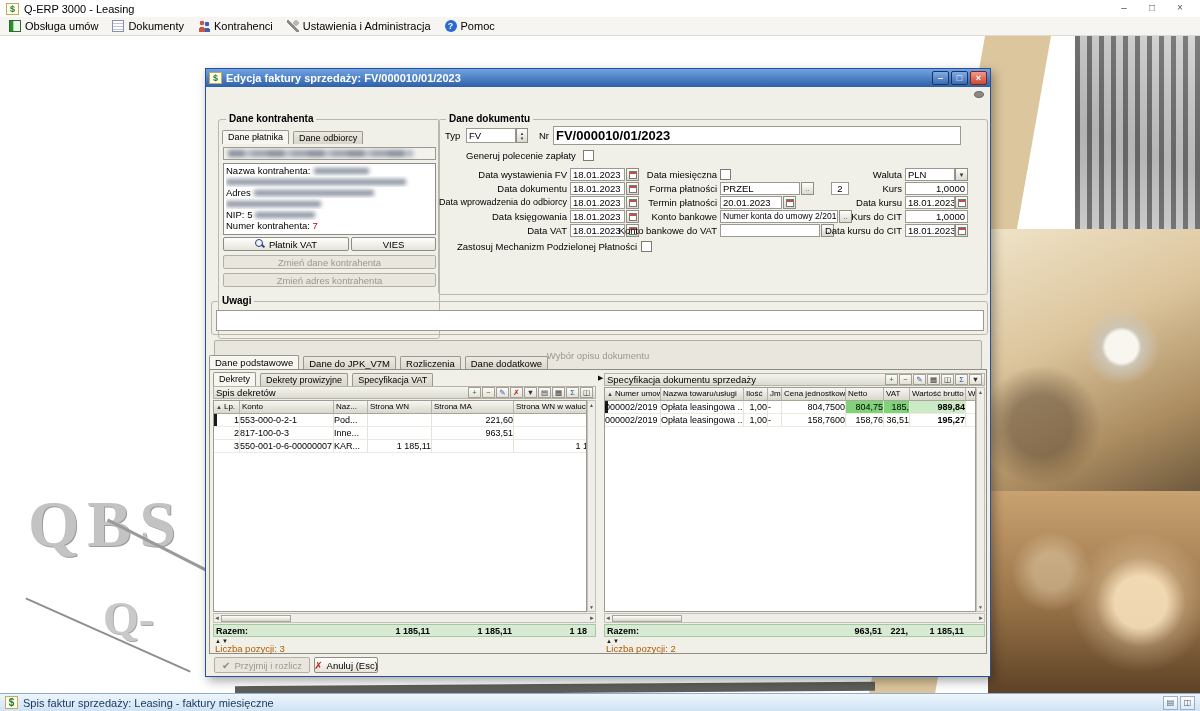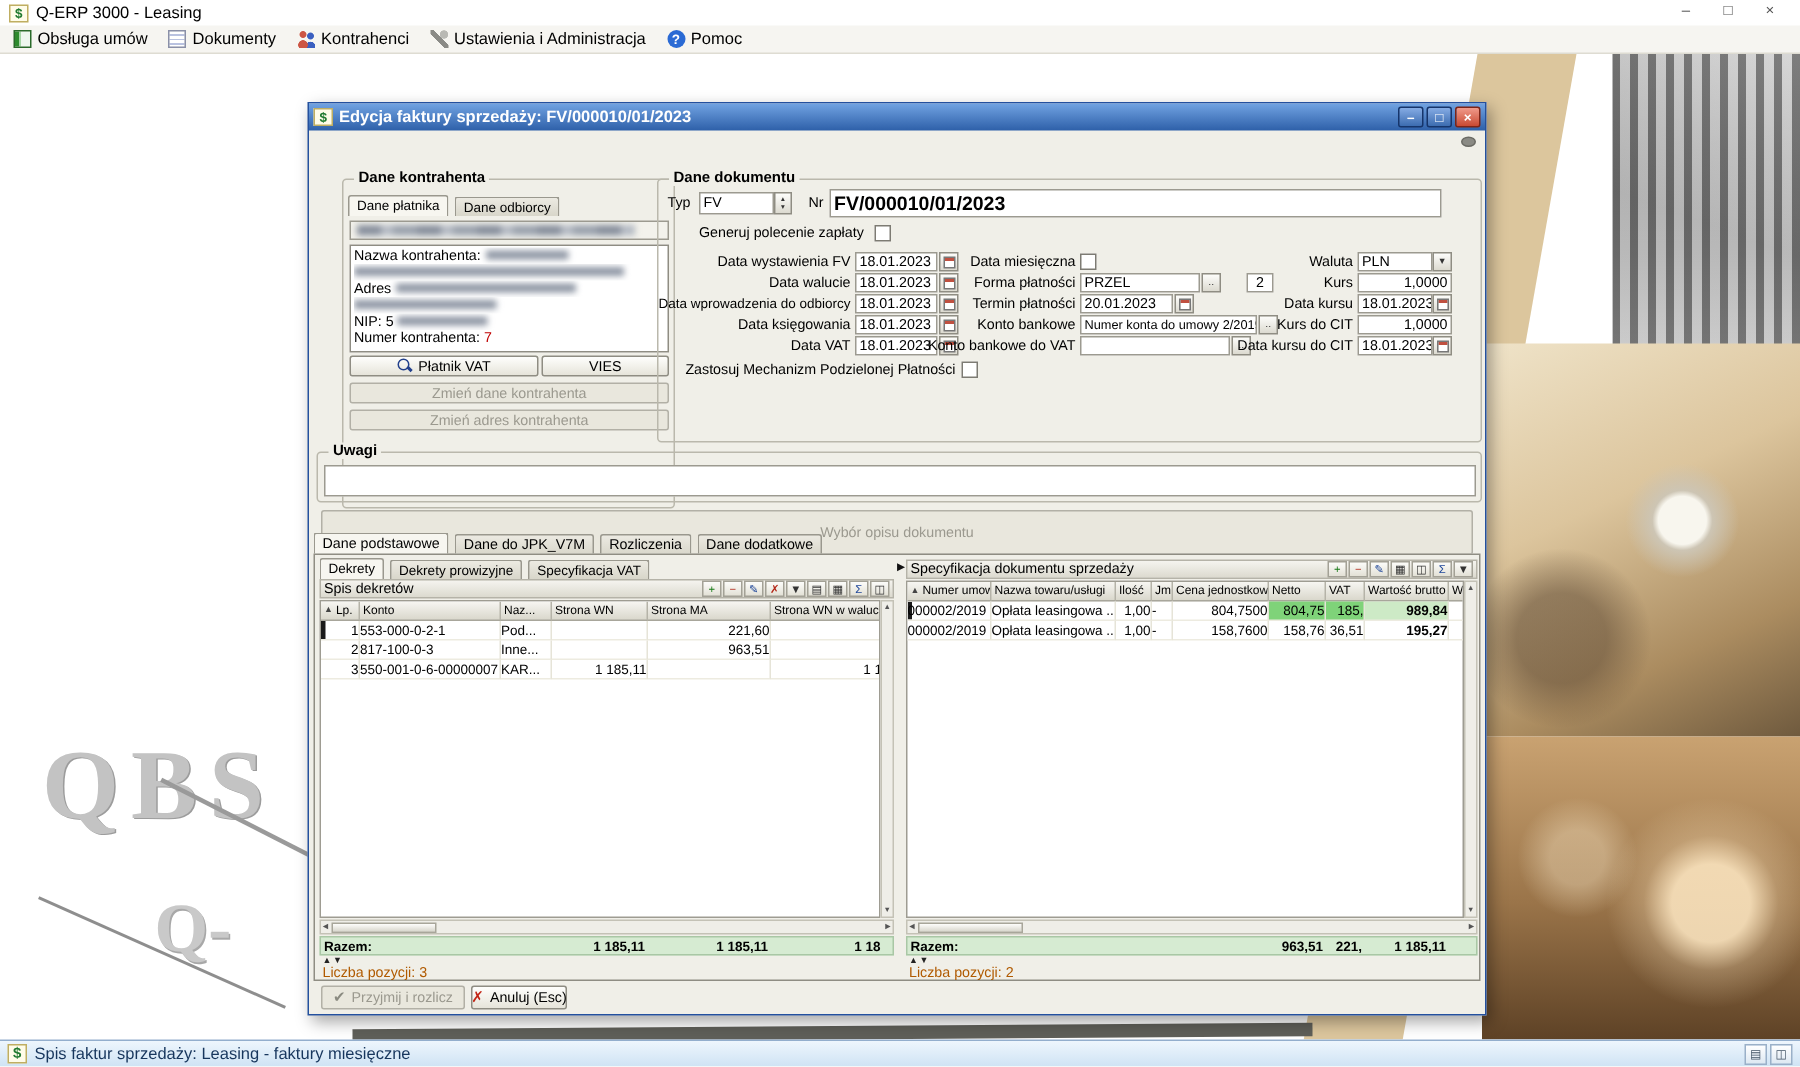--- a/index.html
+++ b/index.html
@@ -153,21 +153,21 @@
       <span class="dico">$</span>
       <span>Edycja faktury sprzedaży: FV/000010/01/2023</span>
       <span class="dctls">
         <span class="dctl">–</span>
         <span class="dctl">□</span>
         <span class="dctl close">×</span>
       </span>
     </div>
     <div class="eye"></div>
 
-    <div class="grp" style="left:22px;top:50px;width:222px;height:220px">
+    <div class="grp" style="left:12px;top:50px;width:222px;height:220px">
       <span class="grp-l">Dane kontrahenta</span>
       <div style="position:absolute;left:3px;top:10px">
         <span class="tb act">Dane płatnika</span>
         <span class="tb">Dane odbiorcy</span>
       </div>
       <div class="fld" style="left:4px;top:27px;width:213px;background:#f3f2ec">
           <div class="bfi" style="width:185px"></div>
         </div>
       <div style="position:absolute;left:4px;top:43px;width:213px;height:72px;background:#fff;border:1px solid #8f8d83;padding:1px 2px">
         <div class="infoline"><span class="bld">Nazwa kontrahenta:</span><span class="bb" style="width:55px"></span></div>
@@ -205,21 +205,21 @@
 
       <span class="lbl" style="left:27px;top:29px">Generuj polecenie zapłaty</span>
       <span class="chk" style="left:144px;top:30px"></span>
 
       <span class="lbl r" style="left:0;top:48px;width:128px">Data wystawienia FV</span>
       <div class="fld" style="left:131px;top:48px;width:55px">18.01.2023</div>
       <div class="calb" style="left:187px;top:48px">
           <span class="cal-ic"></span>
         </div>
 
-      <span class="lbl r" style="left:0;top:62px;width:128px">Data walucie</span>
+      <span class="lbl r" style="left:0;top:62px;width:128px">Data dokumentu</span>
       <div class="fld" style="left:131px;top:62px;width:55px">18.01.2023</div>
       <div class="calb" style="left:187px;top:62px">
           <span class="cal-ic"></span>
         </div>
 
       <span class="lbl r sm" style="left:0;top:76px;width:128px">Data wprowadzenia do odbiorcy</span>
       <div class="fld" style="left:131px;top:76px;width:55px">18.01.2023</div>
       <div class="calb" style="left:187px;top:76px">
           <span class="cal-ic"></span>
         </div>

